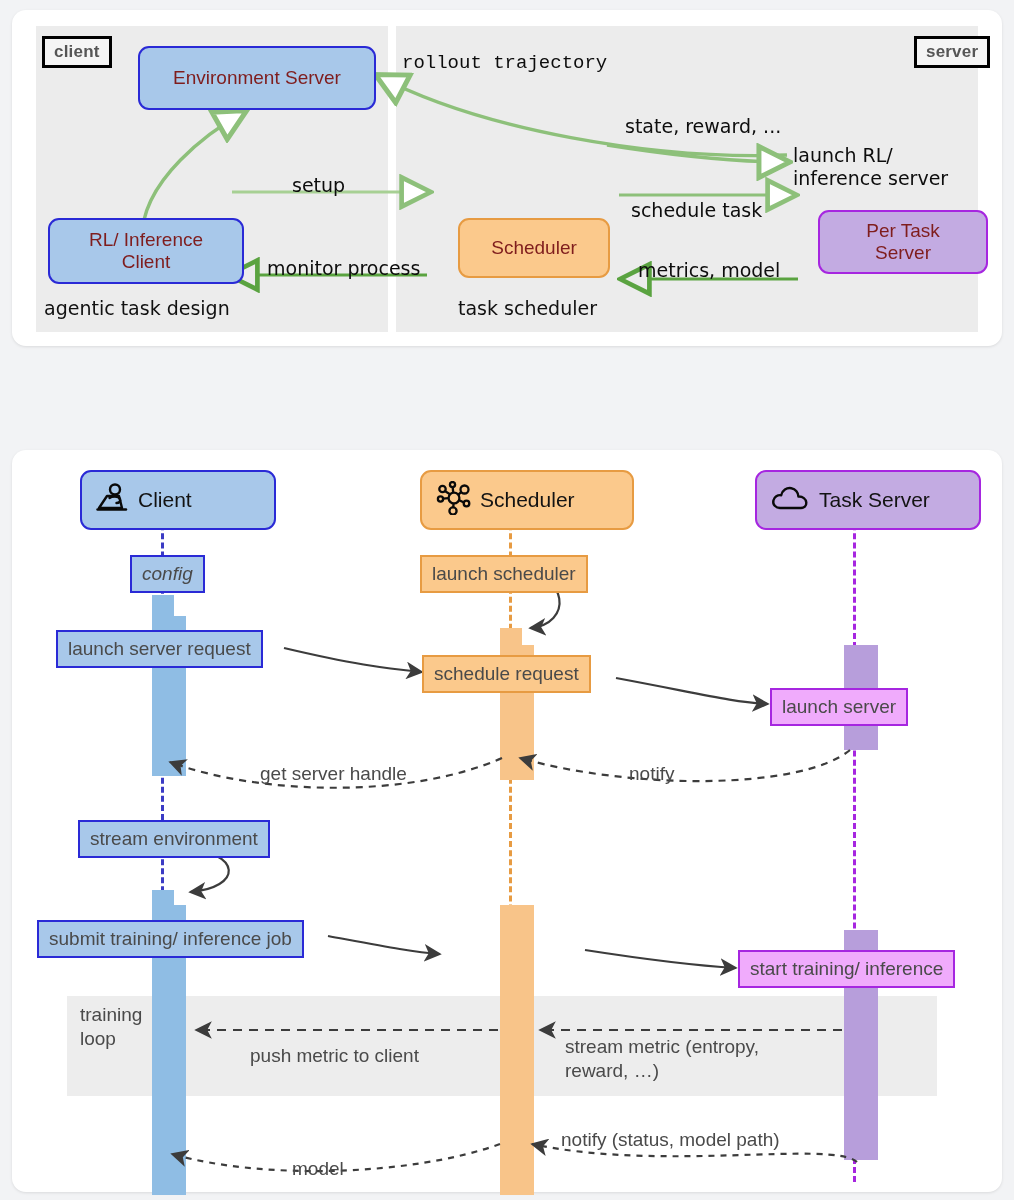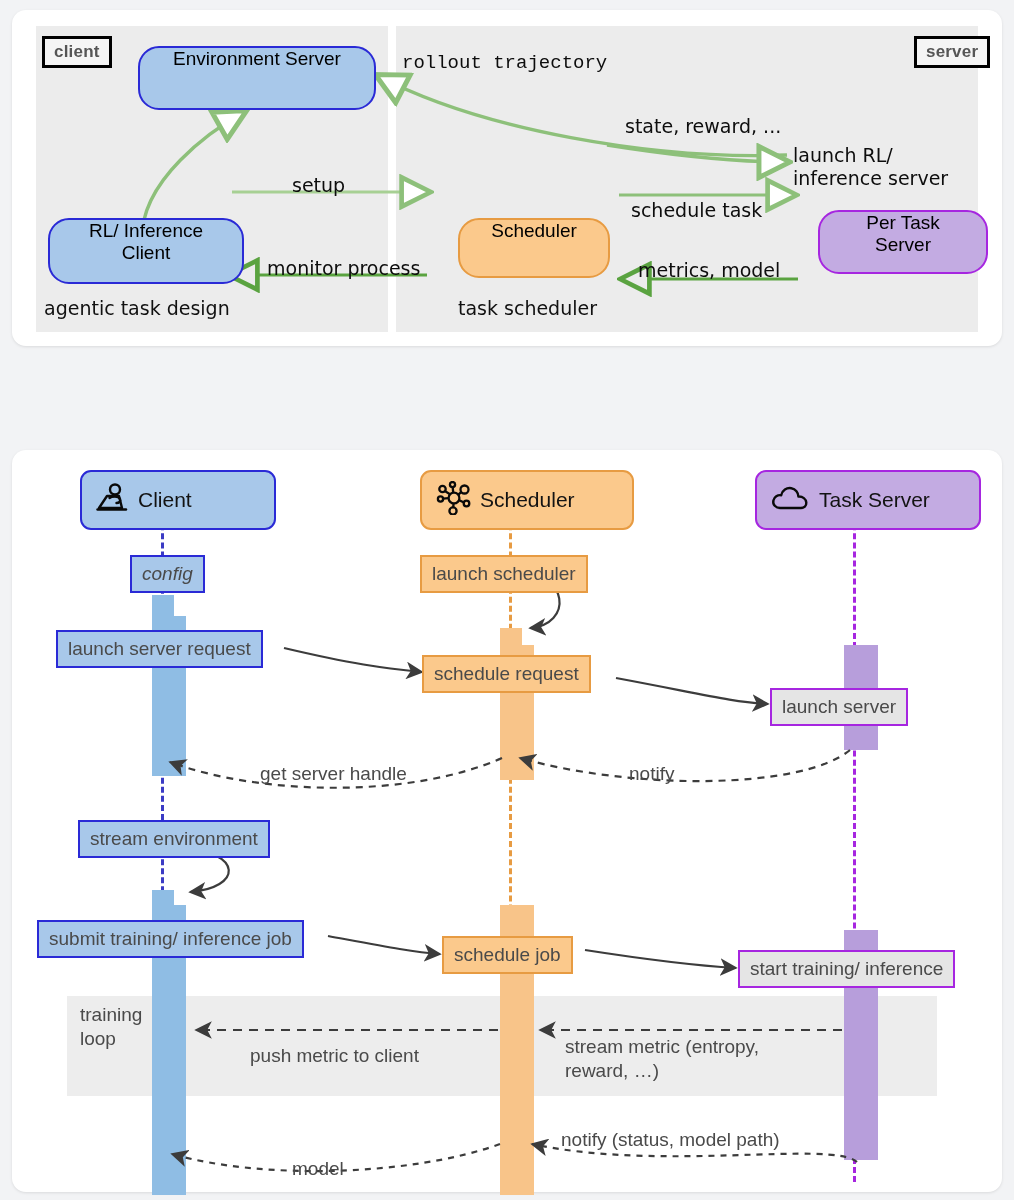--- a/index.html
+++ b/index.html
@@ -31,23 +31,23 @@
     color:#565656;font-size:17px;font-weight:bold;
     padding:3px 9px;letter-spacing:.2px;
     font-family:"Liberation Sans",sans-serif;
   }
   .zone-caption{
     position:absolute;font-size:19px;color:#111;
     font-family:"DejaVu Sans",sans-serif;white-space:nowrap;
   }
 
   .node{
-    position:absolute;display:flex;justify-content:center;
-    text-align:center;border-radius:21px;line-height:1.18;
-    font-size:19px;color:#000000;font-family:"Liberation Sans",sans-serif;
+    position:absolute;display:flex;align-items:center;justify-content:center;
+    text-align:center;border-radius:11px;line-height:1.18;
+    font-size:19px;color:#7f1d1d;font-family:"Liberation Sans",sans-serif;
   }
   .node.blue  {background:#a8c8ea;border:2.5px solid #2a2ad6;}
   .node.orange{background:#fbc98c;border:2.5px solid #e79b42;}
   .node.purple{background:#c3abe2;border:2.5px solid #a626e0;}
 
   #n-envserver{left:126px;top:36px;width:234px;height:60px;}
   #n-rlclient {left:36px;top:208px;width:192px;height:62px;}
   #n-scheduler{left:446px;top:208px;width:148px;height:56px;}
   #n-pertask  {left:806px;top:200px;width:166px;height:60px;}
 
@@ -74,21 +74,21 @@
   .act.orange{background:#f8c489;}
   .act.purple{background:#b79edb;}
 
   .msg{
     position:absolute;display:flex;align-items:center;
     height:34px;padding:0 10px;font-size:19px;color:#4a4a4a;
     font-family:"Liberation Sans",sans-serif;white-space:nowrap;
   }
   .msg.blue  {background:#a8c8ea;border:2px solid #2a2ad6;}
   .msg.orange{background:#fbc98c;border:2px solid #e79b42;}
-  .msg.purple{background:#e5e5e5;border:2px solid #a626e0;}
+  .msg.purple{background:#f0abfc;border:2px solid #a626e0;}
 
   .loopbox{position:absolute;background:#ededed;}
   .seq-text{
     position:absolute;font-size:19px;color:#4a4a4a;line-height:1.25;
     font-family:"Liberation Sans",sans-serif;white-space:pre;
   }
   svg.lay{position:absolute;left:0;top:0;overflow:visible;pointer-events:none;}
 </style>
 </head>
 <body>
@@ -272,23 +272,20 @@
     </div>
 
     <div class="msg blue" style="left:66px;top:370px;">
       <span>stream environment</span>
     </div>
 
     <div class="msg blue" style="left:25px;top:470px;">
       <span>submit training/ inference job</span>
     </div>
 
-    <div class="msg orange" style="left:430px;top:486px;">
-      <span>schedule job</span>
-    </div>
 
     <div class="msg purple" style="left:726px;top:500px;">
       <span>start training/ inference</span>
     </div>
 
     <div class="seq-text" style="left:248px;top:312px;">get server handle</div>
     <div class="seq-text" style="left:617px;top:312px;text-align:right;">notify</div>
     <div class="seq-text" style="left:238px;top:594px;">push metric to client</div>
     <div class="seq-text" style="left:553px;top:585px;white-space:pre-line;">stream metric (entropy,
 reward, …)</div>

